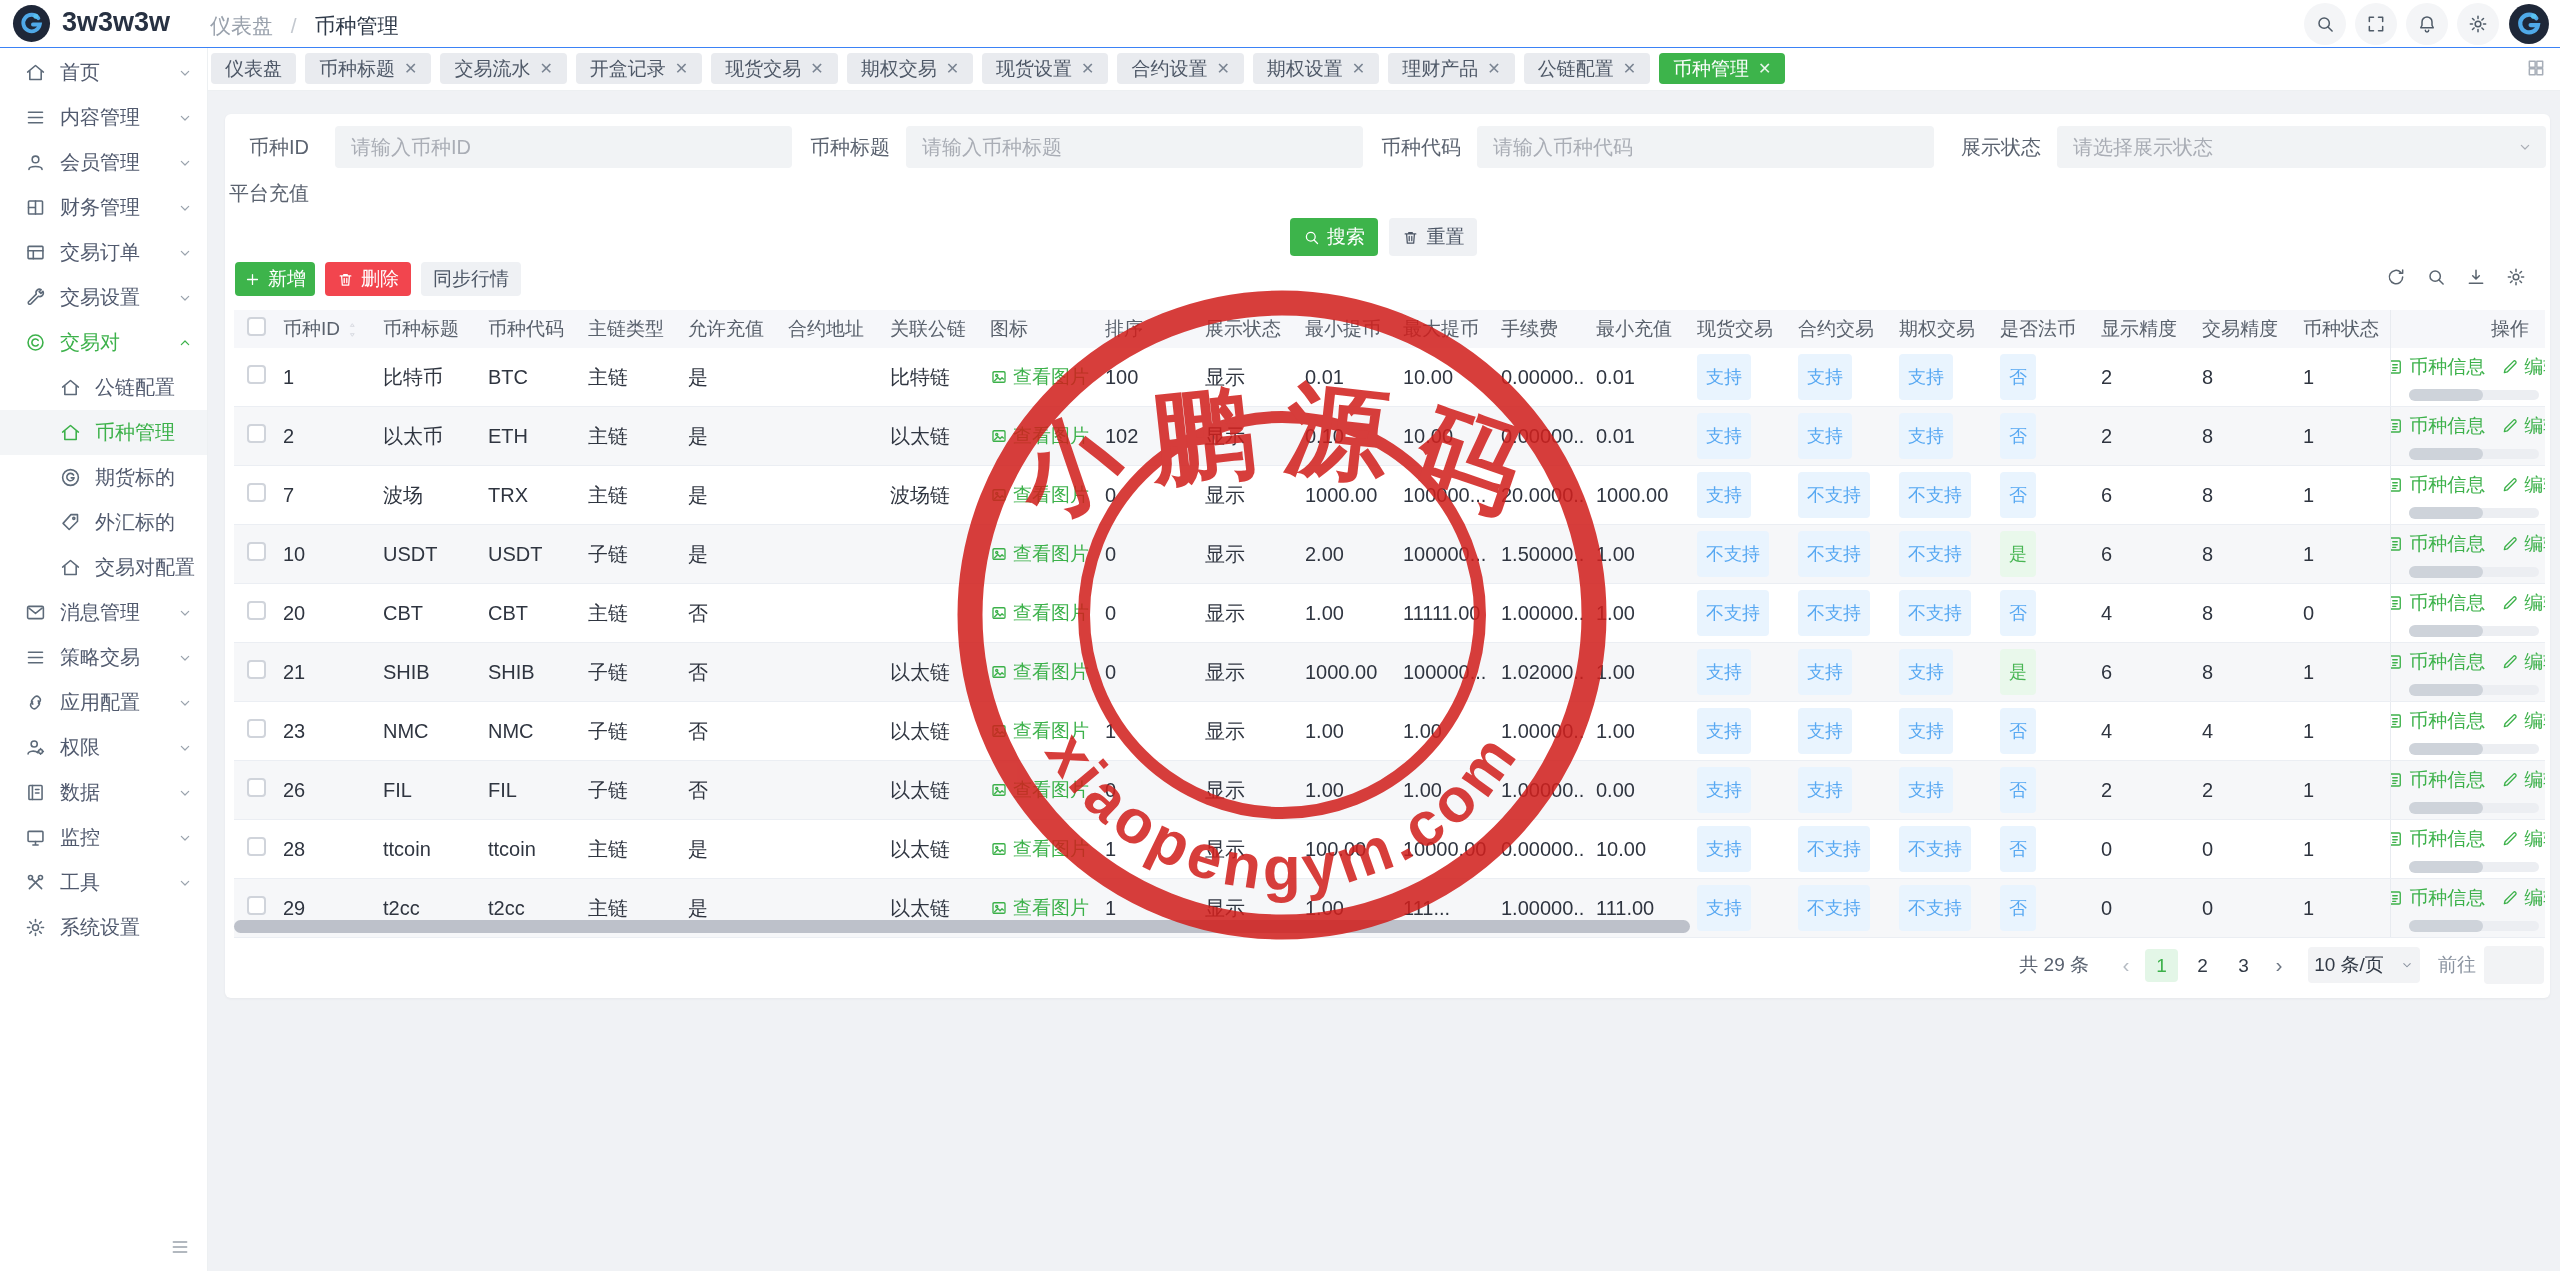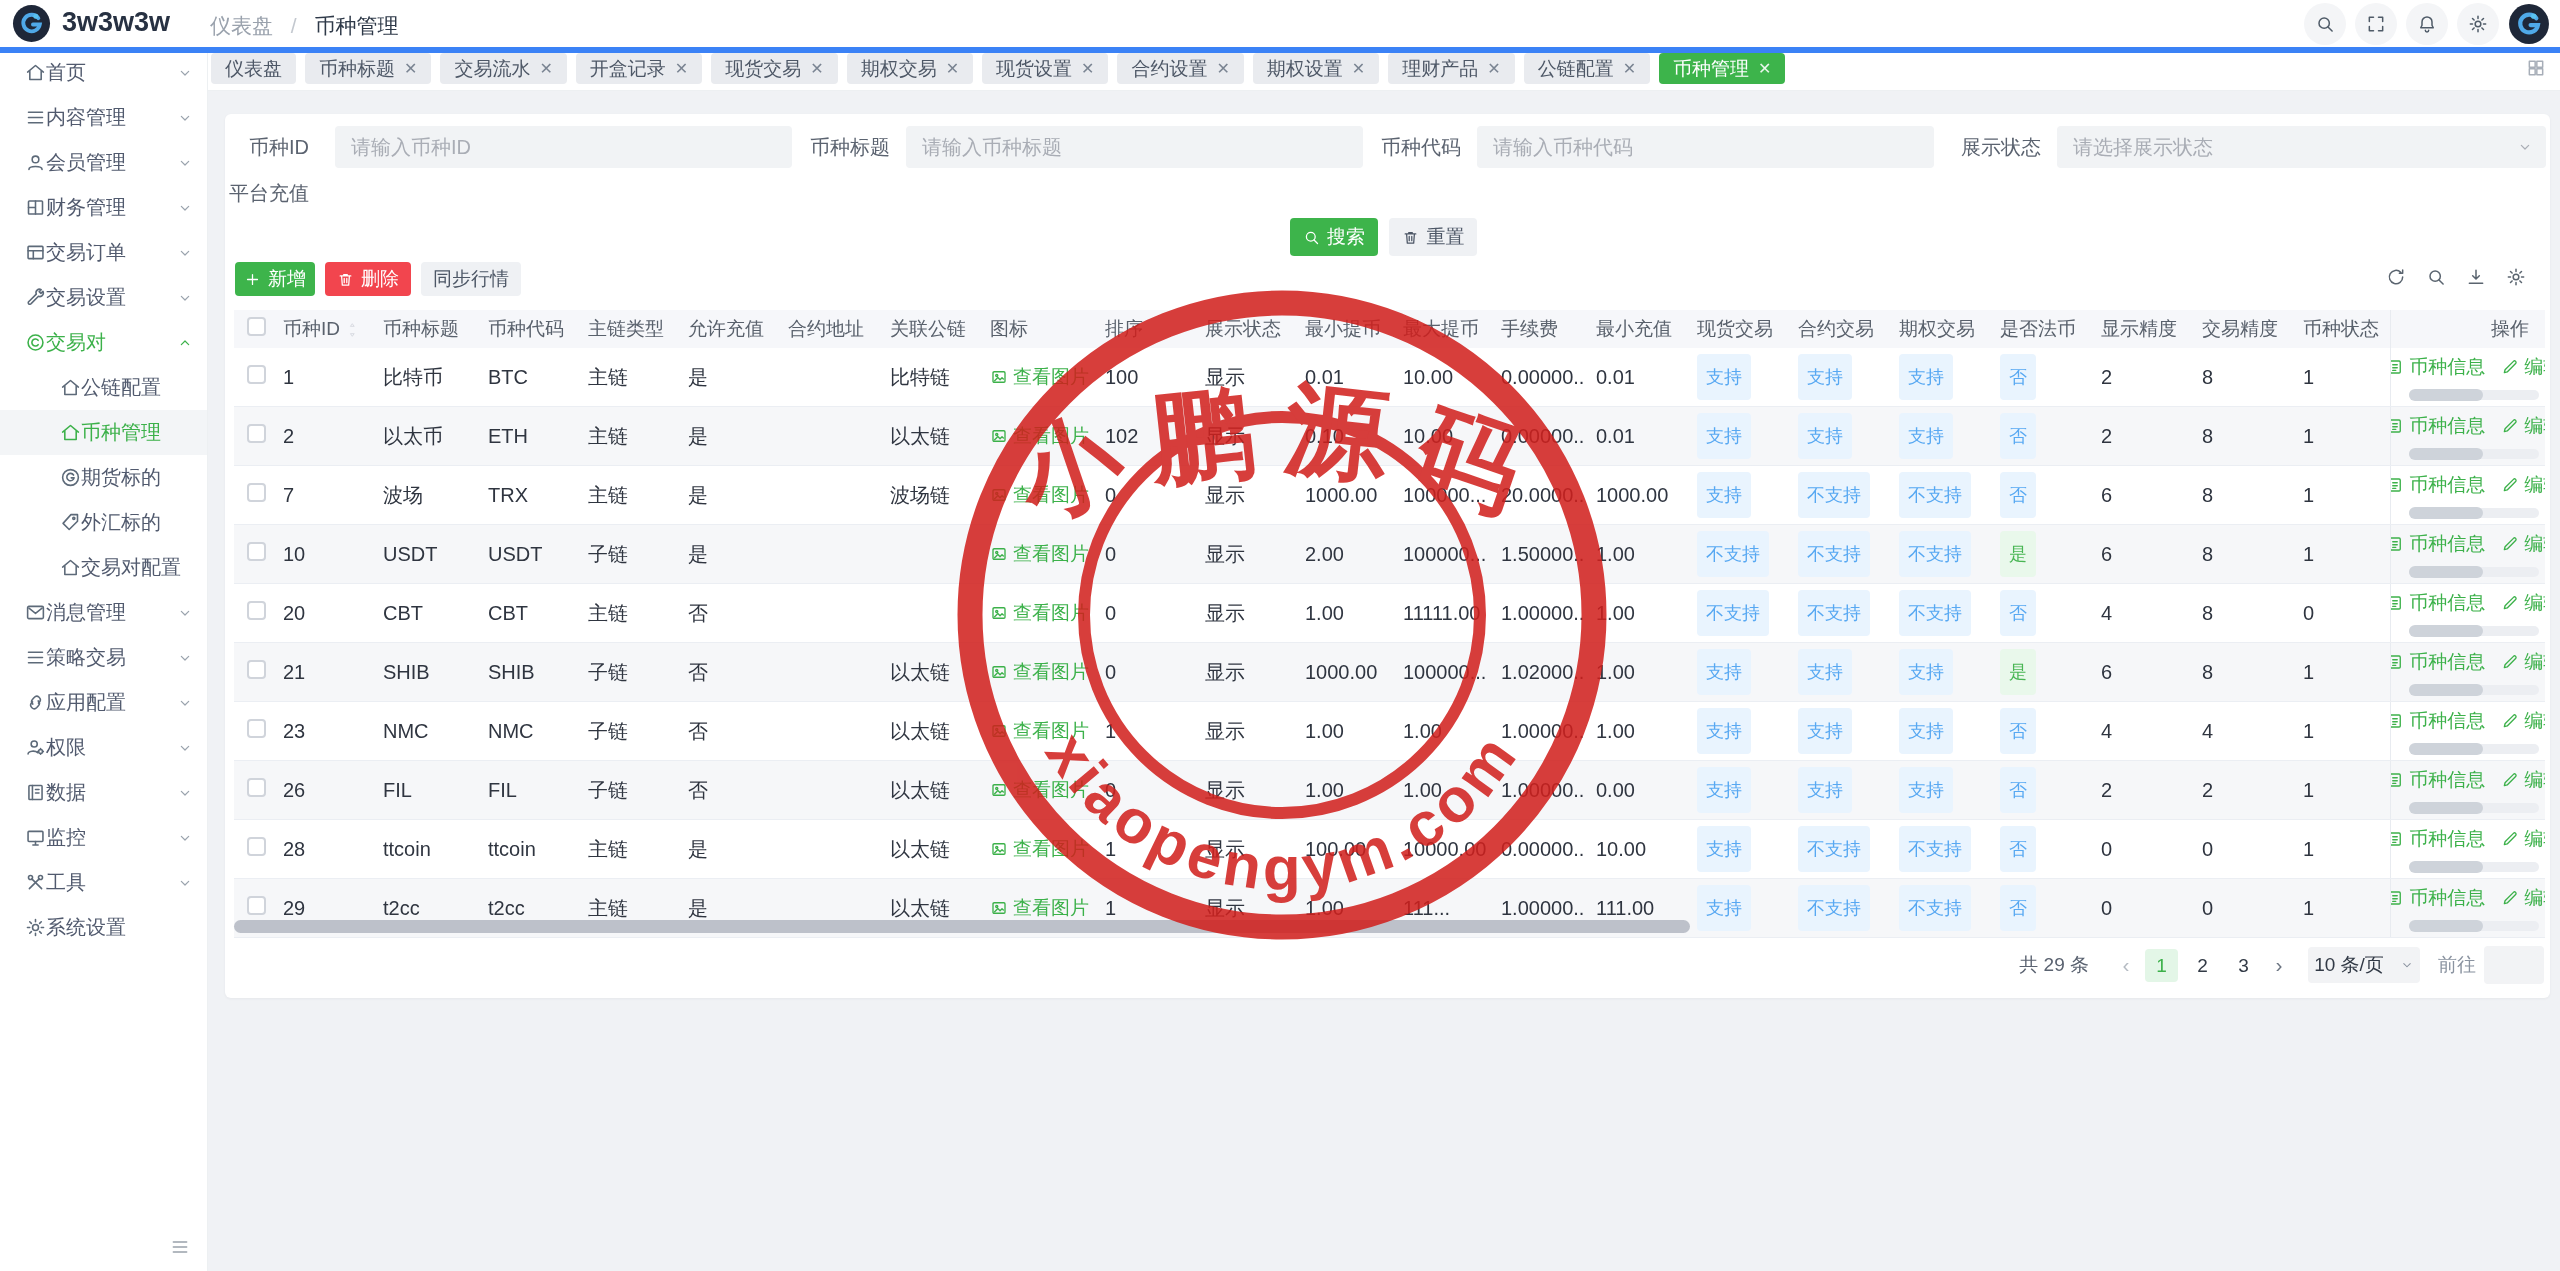--- a/index.html
+++ b/index.html
@@ -3,39 +3,39 @@
 <meta charset="utf-8">
 <style>
   html,body{margin:0;padding:0;}
   body{width:2560px;height:1271px;overflow:hidden;background:#f0f2f5;
        font-family:"Liberation Sans","DejaVu Sans",sans-serif;color:#303642;position:relative;}
   svg.ic{display:inline-block;vertical-align:middle;}
   svg.ic *{stroke:currentColor;fill:none;stroke-width:1.8;stroke-linecap:round;stroke-linejoin:round;}
 
   
   .topbar{position:absolute;left:0;top:0;width:2560px;height:47px;background:#fff;
-          border-bottom:6px solid #3b82f6;z-index:30;display:flex;align-items:center;text-decoration:underline;}
+          border-bottom:1px solid #3b82f6;z-index:30;display:flex;align-items:center;text-decoration:underline;}
   .logo-mark{position:absolute;left:12px;top:4px;width:39px;height:39px;}
   .logo-text{position:absolute;left:62px;top:7px;font-size:27px;font-weight:bold;color:#273142;}
   .breadcrumb{position:absolute;left:210px;top:12px;font-size:21px;color:#9aa2ad;}
   .breadcrumb .sep{margin:0 12px;color:#c3c8cf;}
   .breadcrumb .cur{color:#2e3948;}
   .top-actions{position:absolute;right:10px;top:2px;height:44px;display:flex;align-items:center;gap:9px;}
   .circle-btn{width:42px;height:42px;border-radius:50%;background:#f4f5f7;display:flex;
               align-items:center;justify-content:center;color:#4f5b68;}
   .circle-btn svg{width:20px;height:20px;}
   .avatar{width:42px;height:42px;border-radius:50%;overflow:hidden;}
 
   
   .sidebar{position:absolute;left:0;top:48px;bottom:0;width:207px;background:#fff;
            border-right:1px solid #edf0f2;z-index:20;padding-top:2px;}
   .s-item{height:45px;display:flex;align-items:center;padding:0 14px 0 25px;
           font-size:20px;color:#515a6e;cursor:pointer;}
   .s-item svg.mi{width:21px;height:21px;color:#5d6a79;flex:none;}
-  .s-item .lbl{flex:1;white-space:nowrap;}
+  .s-item .lbl{margin-left:14px;flex:1;white-space:nowrap;}
   .s-item svg.chev{width:16px;height:16px;color:#9aa3ad;flex:none;}
   .s-item.exp svg.chev{transform:rotate(180deg);}
   .s-item.green,.s-item.green svg.mi,.s-item.green svg.chev{color:#3cb14a;}
   .s-sub .s-item{padding-left:60px;}
   .s-item.cur{background:#f3f5f7;color:#3cb14a;}
   .s-item.cur svg.mi{color:#3cb14a;}
   .fold{position:absolute;left:170px;top:1237px;width:20px;height:20px;color:#99a1ab;z-index:21;}
 
   
   .tabbar{position:absolute;left:208px;top:48px;width:2352px;height:42px;background:#fff;

